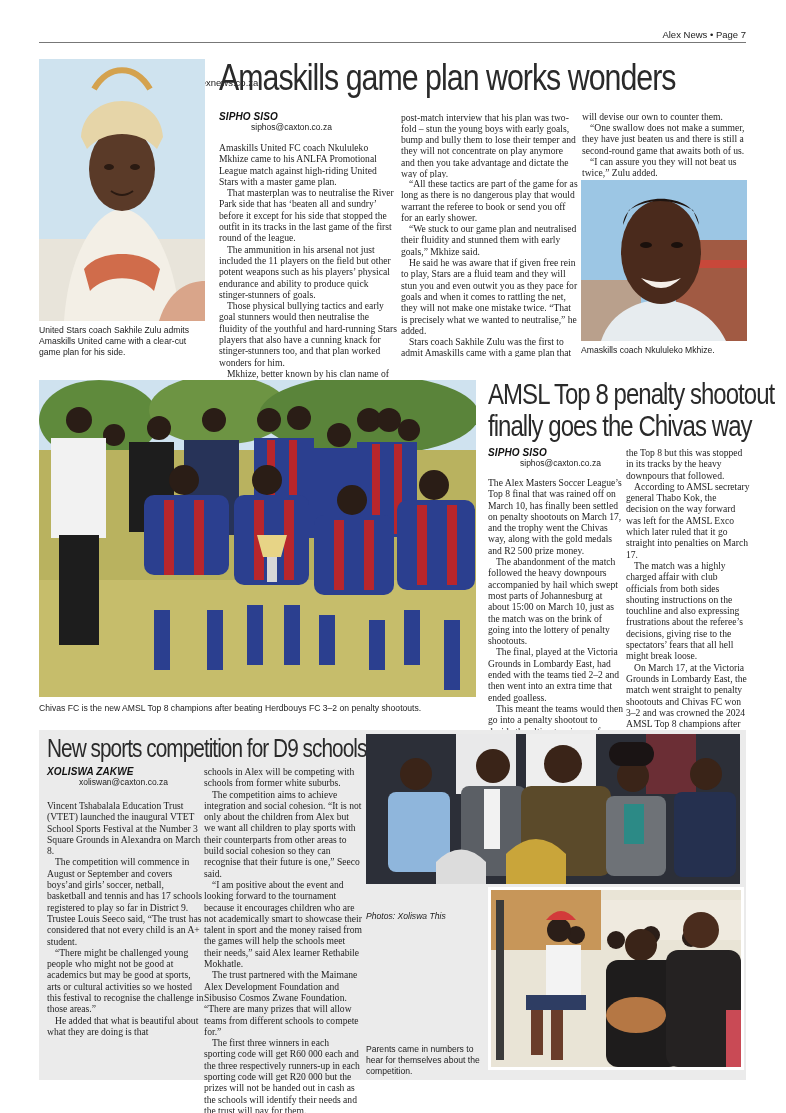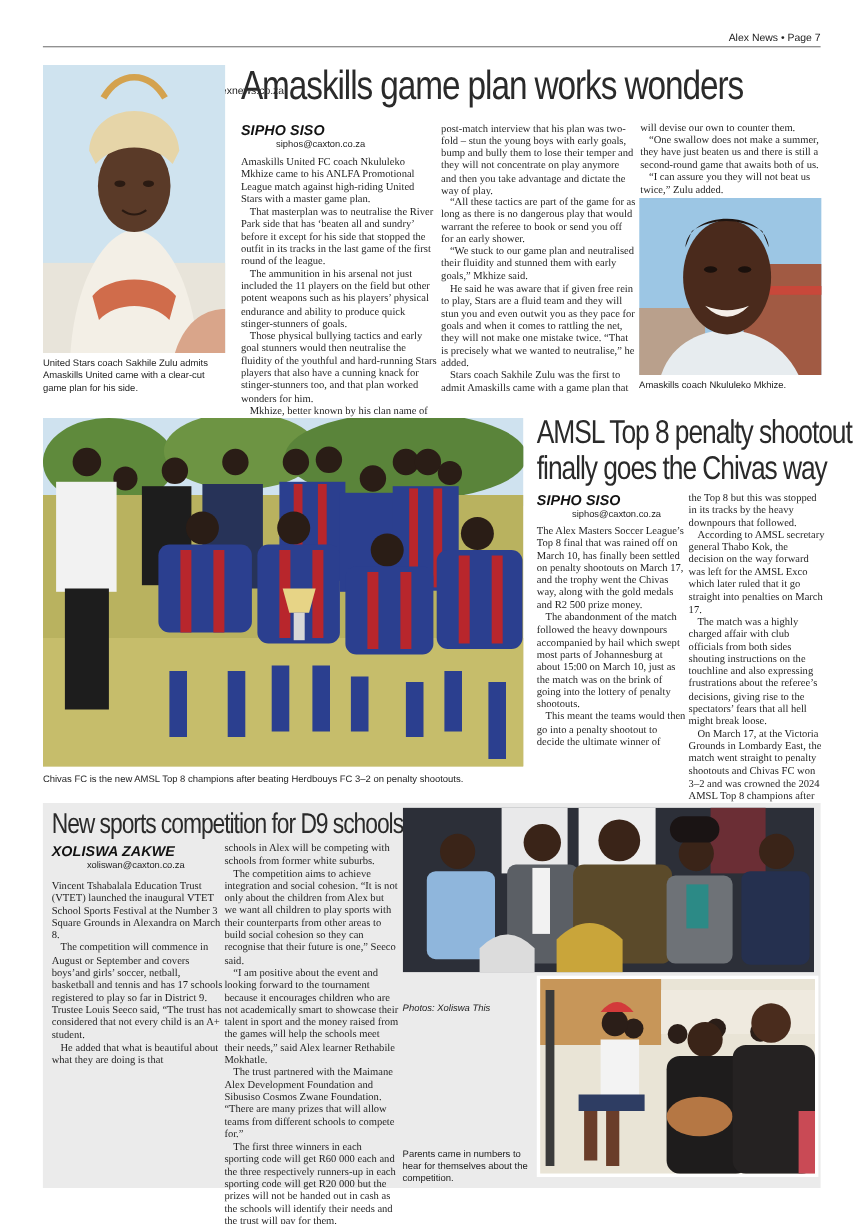--- a/index.html
+++ b/index.html
@@ -12,21 +12,21 @@
   .running-head { left: 39px; top: 29px; width: 707px; height: 14px; border-bottom: 1px solid #777;
     font-family: "Liberation Sans", sans-serif; font-size: 9.5px; color: #222; }
   .running-head .left { position: absolute; left: 0; top: 0; margin-top: 48px; }
   .running-head .right { position: absolute; right: 0; top: 0; }
 
   
   .headline { font-family: "Liberation Sans", sans-serif; color: #2a2a2a; letter-spacing: -1.2px;
     transform-origin: left top; white-space: nowrap; font-weight: normal; }
 
   .byline-name { font-family: "Liberation Sans", sans-serif; font-weight: bold; font-style: italic;
-    font-size: 13px; letter-spacing: 0.1px; color: #111; }
+    font-size: 10px; letter-spacing: 0.1px; color: #111; }
   .byline-email { font-family: "Liberation Sans", sans-serif; font-size: 8.5px; color: #222; margin-bottom: 8px; padding-left: 32px; }
 
   .col { font-size: 9.6px; line-height: 11.3px; color: #1e1e1e; text-align: left; }
   .col p { text-indent: 0; }
   .col p + p { text-indent: 8px; }
 
   .caption { font-family: "Liberation Sans", sans-serif; font-size: 8.6px; line-height: 11px; color: #222; }
   .caption .credit { font-style: italic; }
 
   
@@ -185,20 +185,21 @@
 </div>
 
 <div class="abs" style="left:488px; top:447px; width:130px;">
   <div class="byline-name">SIPHO SISO</div>
   <div class="byline-email">siphos@caxton.co.za</div>
 </div>
 
 <div class="abs col" style="left:488px; top:477px; width:136px;">
   <p>The Alex Masters Soccer League’s Top 8 final that was rained off on March 10, has finally been settled on penalty shootouts on March 17, and the trophy went the Chivas way, along with the gold medals and R2 500 prize money.</p>
   <p>The abandonment of the match followed the heavy downpours accompanied by hail which swept most parts of Johannesburg at about 15:00 on March 10, just as the match was on the brink of going into the lottery of penalty shootouts.</p>
+  <p>The final, played at the Victoria Grounds in Lombardy East, had ended with the teams tied 2–2 and then went into an extra time that ended goalless.</p>
   <p>This meant the teams would then go into a penalty shootout to decide the ultimate winner of</p>
 </div>
 
 <div class="abs col" style="left:626px; top:447px; width:124px;">
   <p style="text-indent:0;">the Top 8 but this was stopped in its tracks by the heavy downpours that followed.</p>
   <p>According to AMSL secretary general Thabo Kok, the decision on the way forward was left for the AMSL Exco which later ruled that it go straight into penalties on March 17.</p>
   <p>The match was a highly charged affair with club officials from both sides shouting instructions on the touchline and also expressing frustrations about the referee’s decisions, giving rise to the spectators’ fears that all hell might break loose.</p>
   <p>On March 17, at the Victoria Grounds in Lombardy East, the match went straight to penalty shootouts and Chivas FC won 3–2 and was crowned the 2024 AMSL Top 8 champions after beating Herdbouys FC, who then pocked the silver medal and R1 500 prize money.</p>
 </div>
 
@@ -207,20 +208,21 @@
 <div class="abs headline" style="left:47px; top:733px; font-size:26px; transform:scaleX(0.80);">New sports competition for D9 schools</div>
 
 <div class="abs" style="left:47px; top:766px; width:150px;">
   <div class="byline-name">XOLISWA ZAKWE</div>
   <div class="byline-email">xoliswan@caxton.co.za</div>
 </div>
 
 <div class="abs col" style="left:47px; top:800px; width:158px;">
   <p>Vincent Tshabalala Education Trust (VTET) launched the inaugural VTET School Sports Festival at the Number 3 Square Grounds in Alexandra on March 8.</p>
   <p>The competition will commence in August or September and covers boys’and girls’ soccer, netball, basketball and tennis and has 17 schools registered to play so far in District 9. Trustee Louis Seeco said, “The trust has considered that not every child is an A+ student.</p>
+  <p>“There might be challenged young people who might not be good at academics but may be good at sports, arts or cultural activities so we hosted this festival to recognise the challenge in those areas.”</p>
   <p>He added that what is beautiful about what they are doing is that</p>
 </div>
 
 <div class="abs col" style="left:204px; top:766px; width:158px;">
   <p style="text-indent:0;">schools in Alex will be competing with schools from former white suburbs.</p>
   <p>The competition aims to achieve integration and social cohesion. “It is not only about the children from Alex but we want all children to play sports with their counterparts from other areas to build social cohesion so they can recognise that their future is one,” Seeco said.</p>
   <p>“I am positive about the event and looking forward to the tournament because it encourages children who are not academically smart to showcase their talent in sport and the money raised from the games will help the schools meet their needs,” said Alex learner Rethabile Mokhatle.</p>
   <p>The trust partnered with the Maimane Alex Development Foundation and Sibusiso Cosmos Zwane Foundation. “There are many prizes that will allow teams from different schools to compete for.”</p>
   <p>The first three winners in each sporting code will get R60 000 each and the three respectively runners-up in each sporting code will get R20 000 but the prizes will not be handed out in cash as the schools will identify their needs and the trust will pay for them.</p>
 </div>

